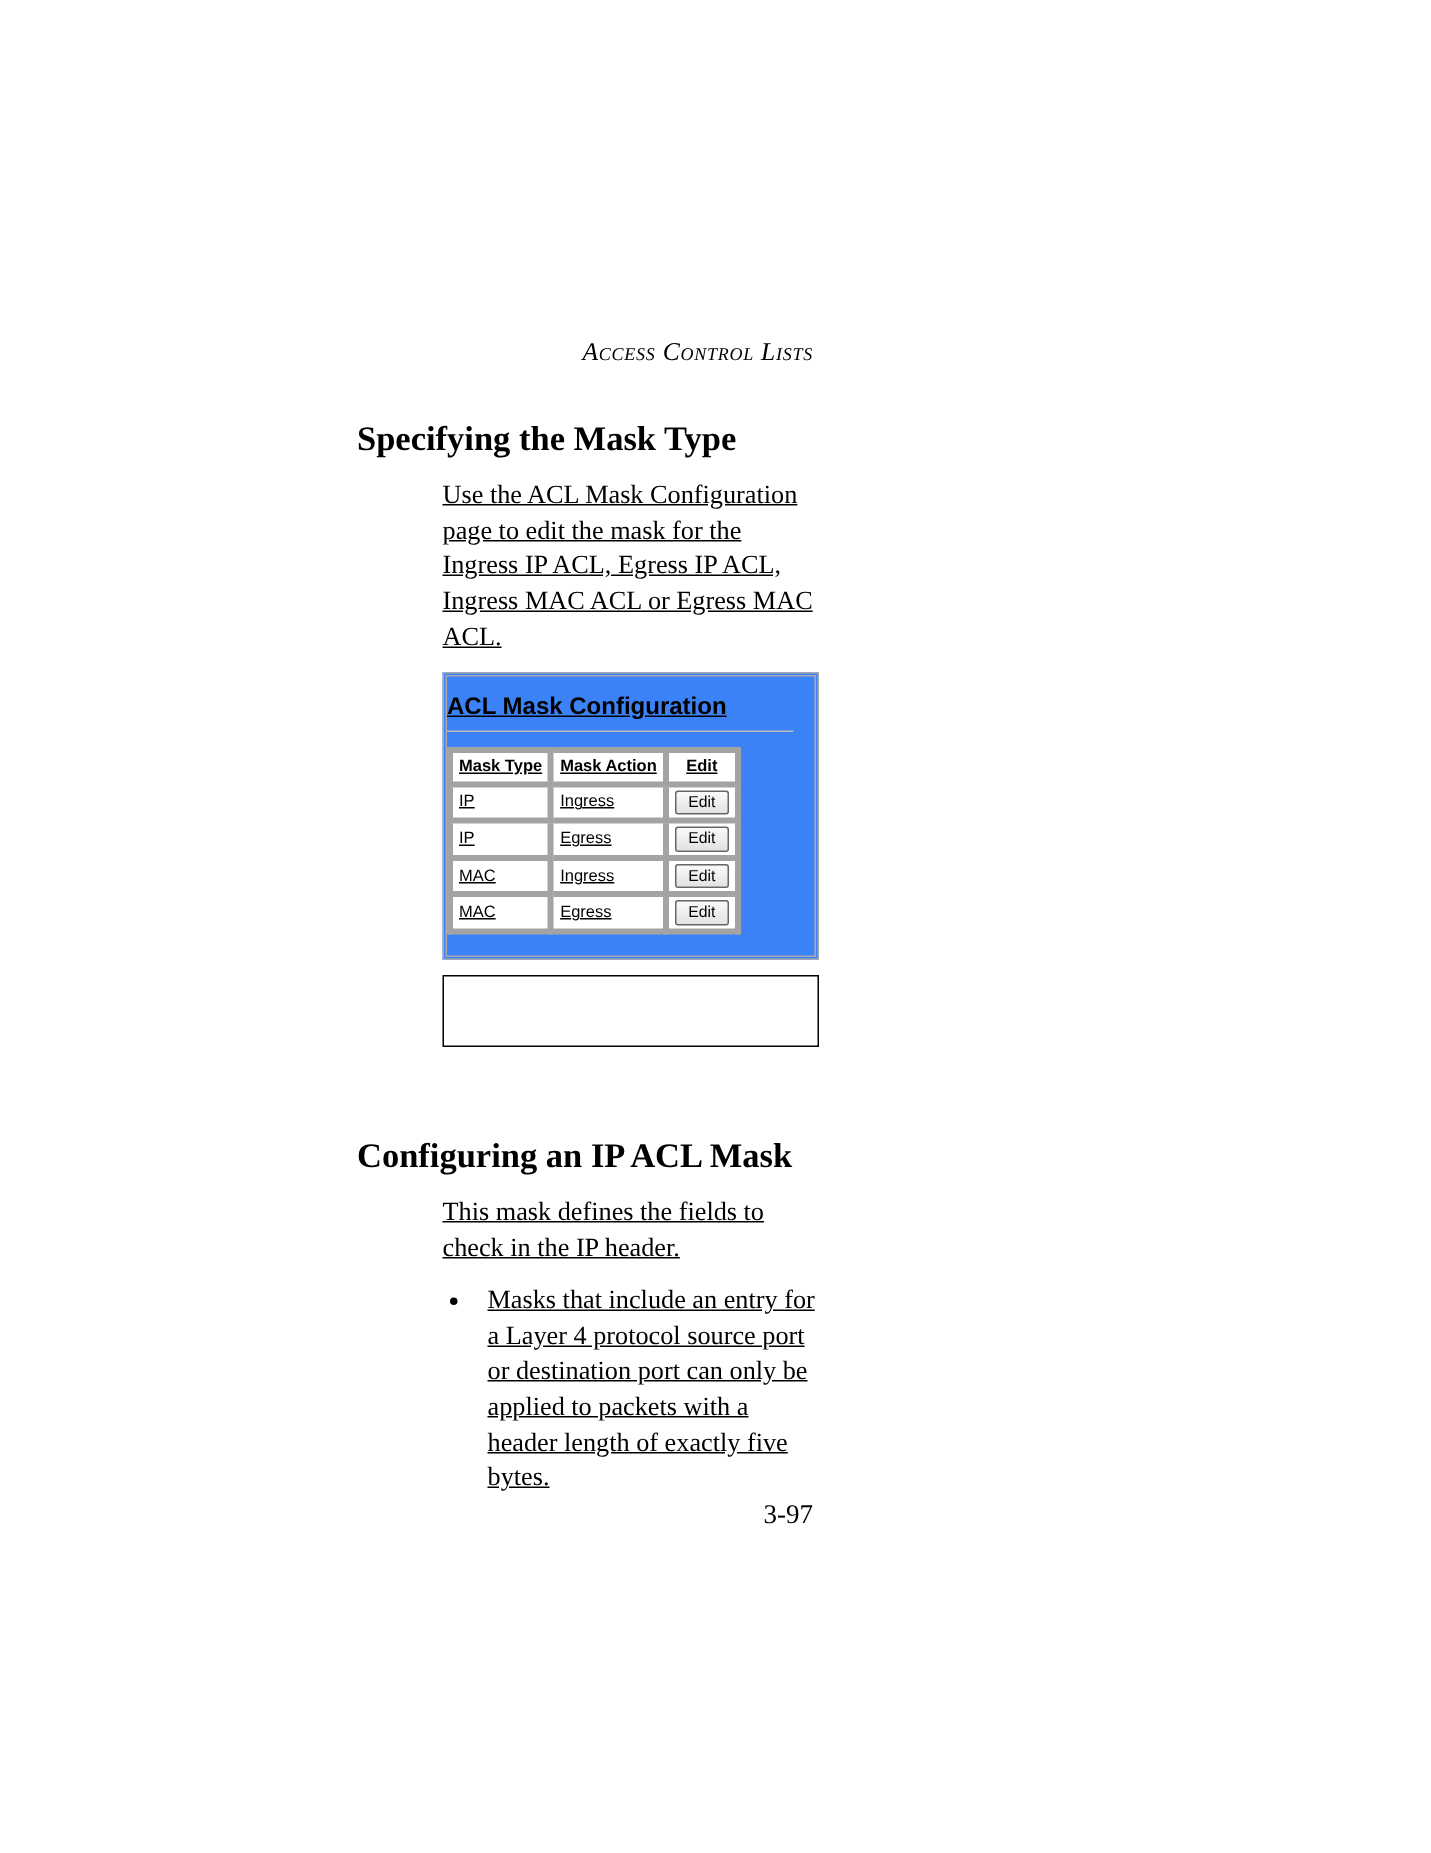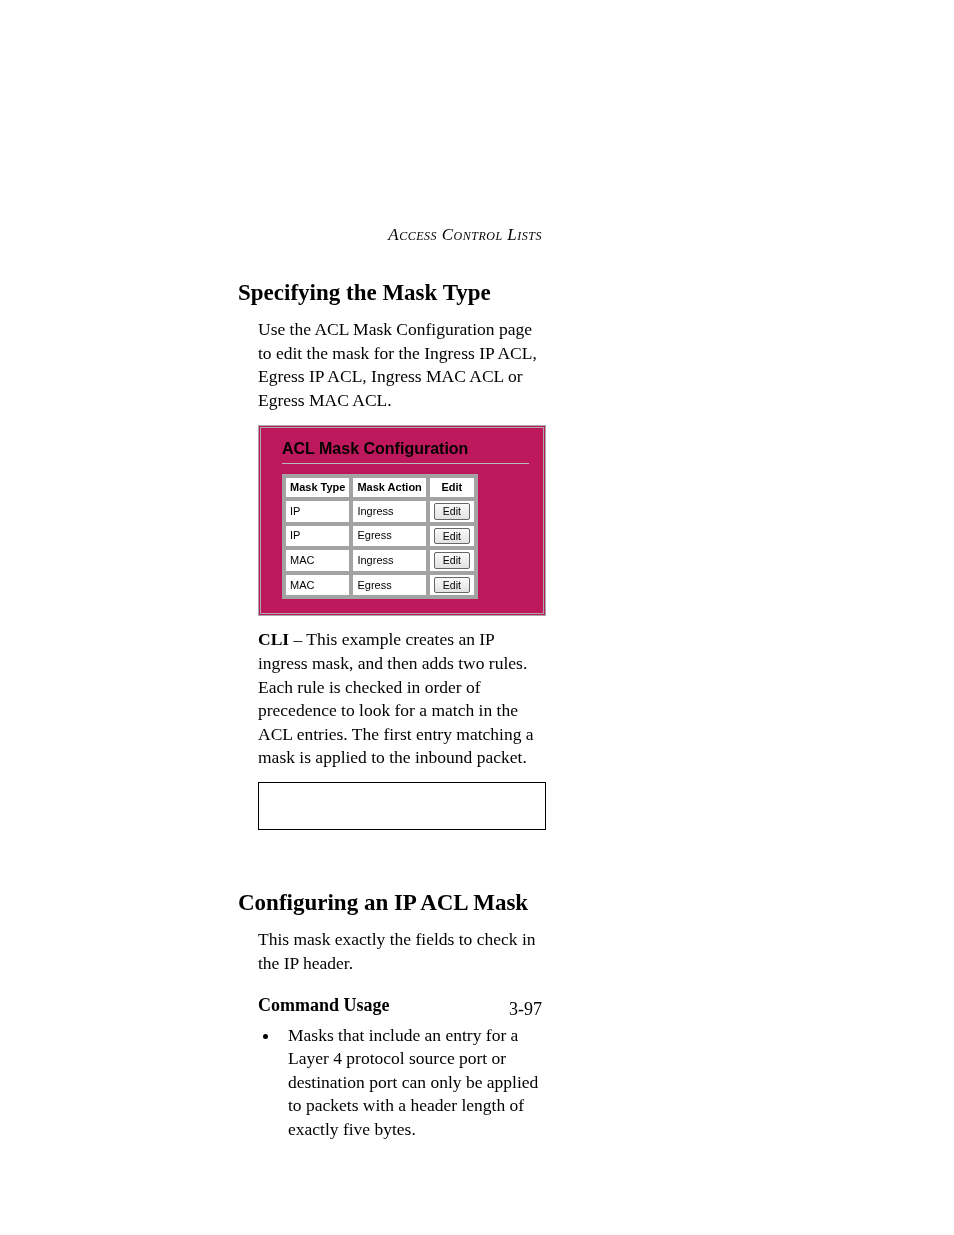--- a/index.html
+++ b/index.html
@@ -24,35 +24,36 @@
     font-style: italic;
     font-size: 17px;
     letter-spacing: 0.5px;
   }
   .section-title {
     font-weight: bold;
     font-size: 23px;
     margin: 60px 0 10px 0;
   }
   .body-block {
-    margin-left: 20px;
+    margin-left: 57px;
     font-size: 17.5px;
     line-height: 1.35;
+    text-decoration: underline;
   }
   .body-block p { margin: 12px 0; }
   .sub-title {
     font-weight: bold;
     font-size: 18px;
     margin: 18px 0 6px 0;
   }
   .screenshot {
     margin: 12px 0 8px 0;
     border: 3px double #aaa;
-    background: #be185d;
-    padding: 10px 14px 14px 21px;
+    background: #3b82f6;
+    padding: 10px 14px 14px 0;
     box-sizing: border-box;
     width: 100%;
     font-family: Arial, Helvetica, sans-serif;
   }
   .screenshot-title {
     font-weight: bold;
     font-size: 16px;
     margin-bottom: 4px;
   }
   .screenshot hr {
@@ -152,33 +153,29 @@
         <tr>
           <td>MAC</td>
           <td>Egress</td>
           <td><button class="edit-btn">Edit</button></td>
         </tr>
       </tbody>
         </table>
     </div>
 
 
-    <p>
-      <b class="text-part">CLI</b><span class="text-part"> – This example creates an IP ingress mask, and then adds two rules. Each rule is checked in order of precedence to look for a match in the ACL entries. The first entry matching a mask is applied to the inbound packet.</span>
-    </p>
 
     <div class="cli-box"></div>
   </div>
 
   <div class="section-title">Configuring an IP ACL Mask</div>
 
   <div class="body-block">
-    <p>This mask exactly the fields to check in the IP header.</p>
+    <p>This mask defines the fields to check in the IP header.</p>
 
-    <div class="sub-title">Command Usage</div>
     <ul class="bullets">
       <li>Masks that include an entry for a Layer 4 protocol source port or destination port can only be applied to packets with a header length of exactly five bytes.</li>
     </ul>
   </div>
 
   <div class="page-number">3-97</div>
 
 </div>
 
 </body></html>

